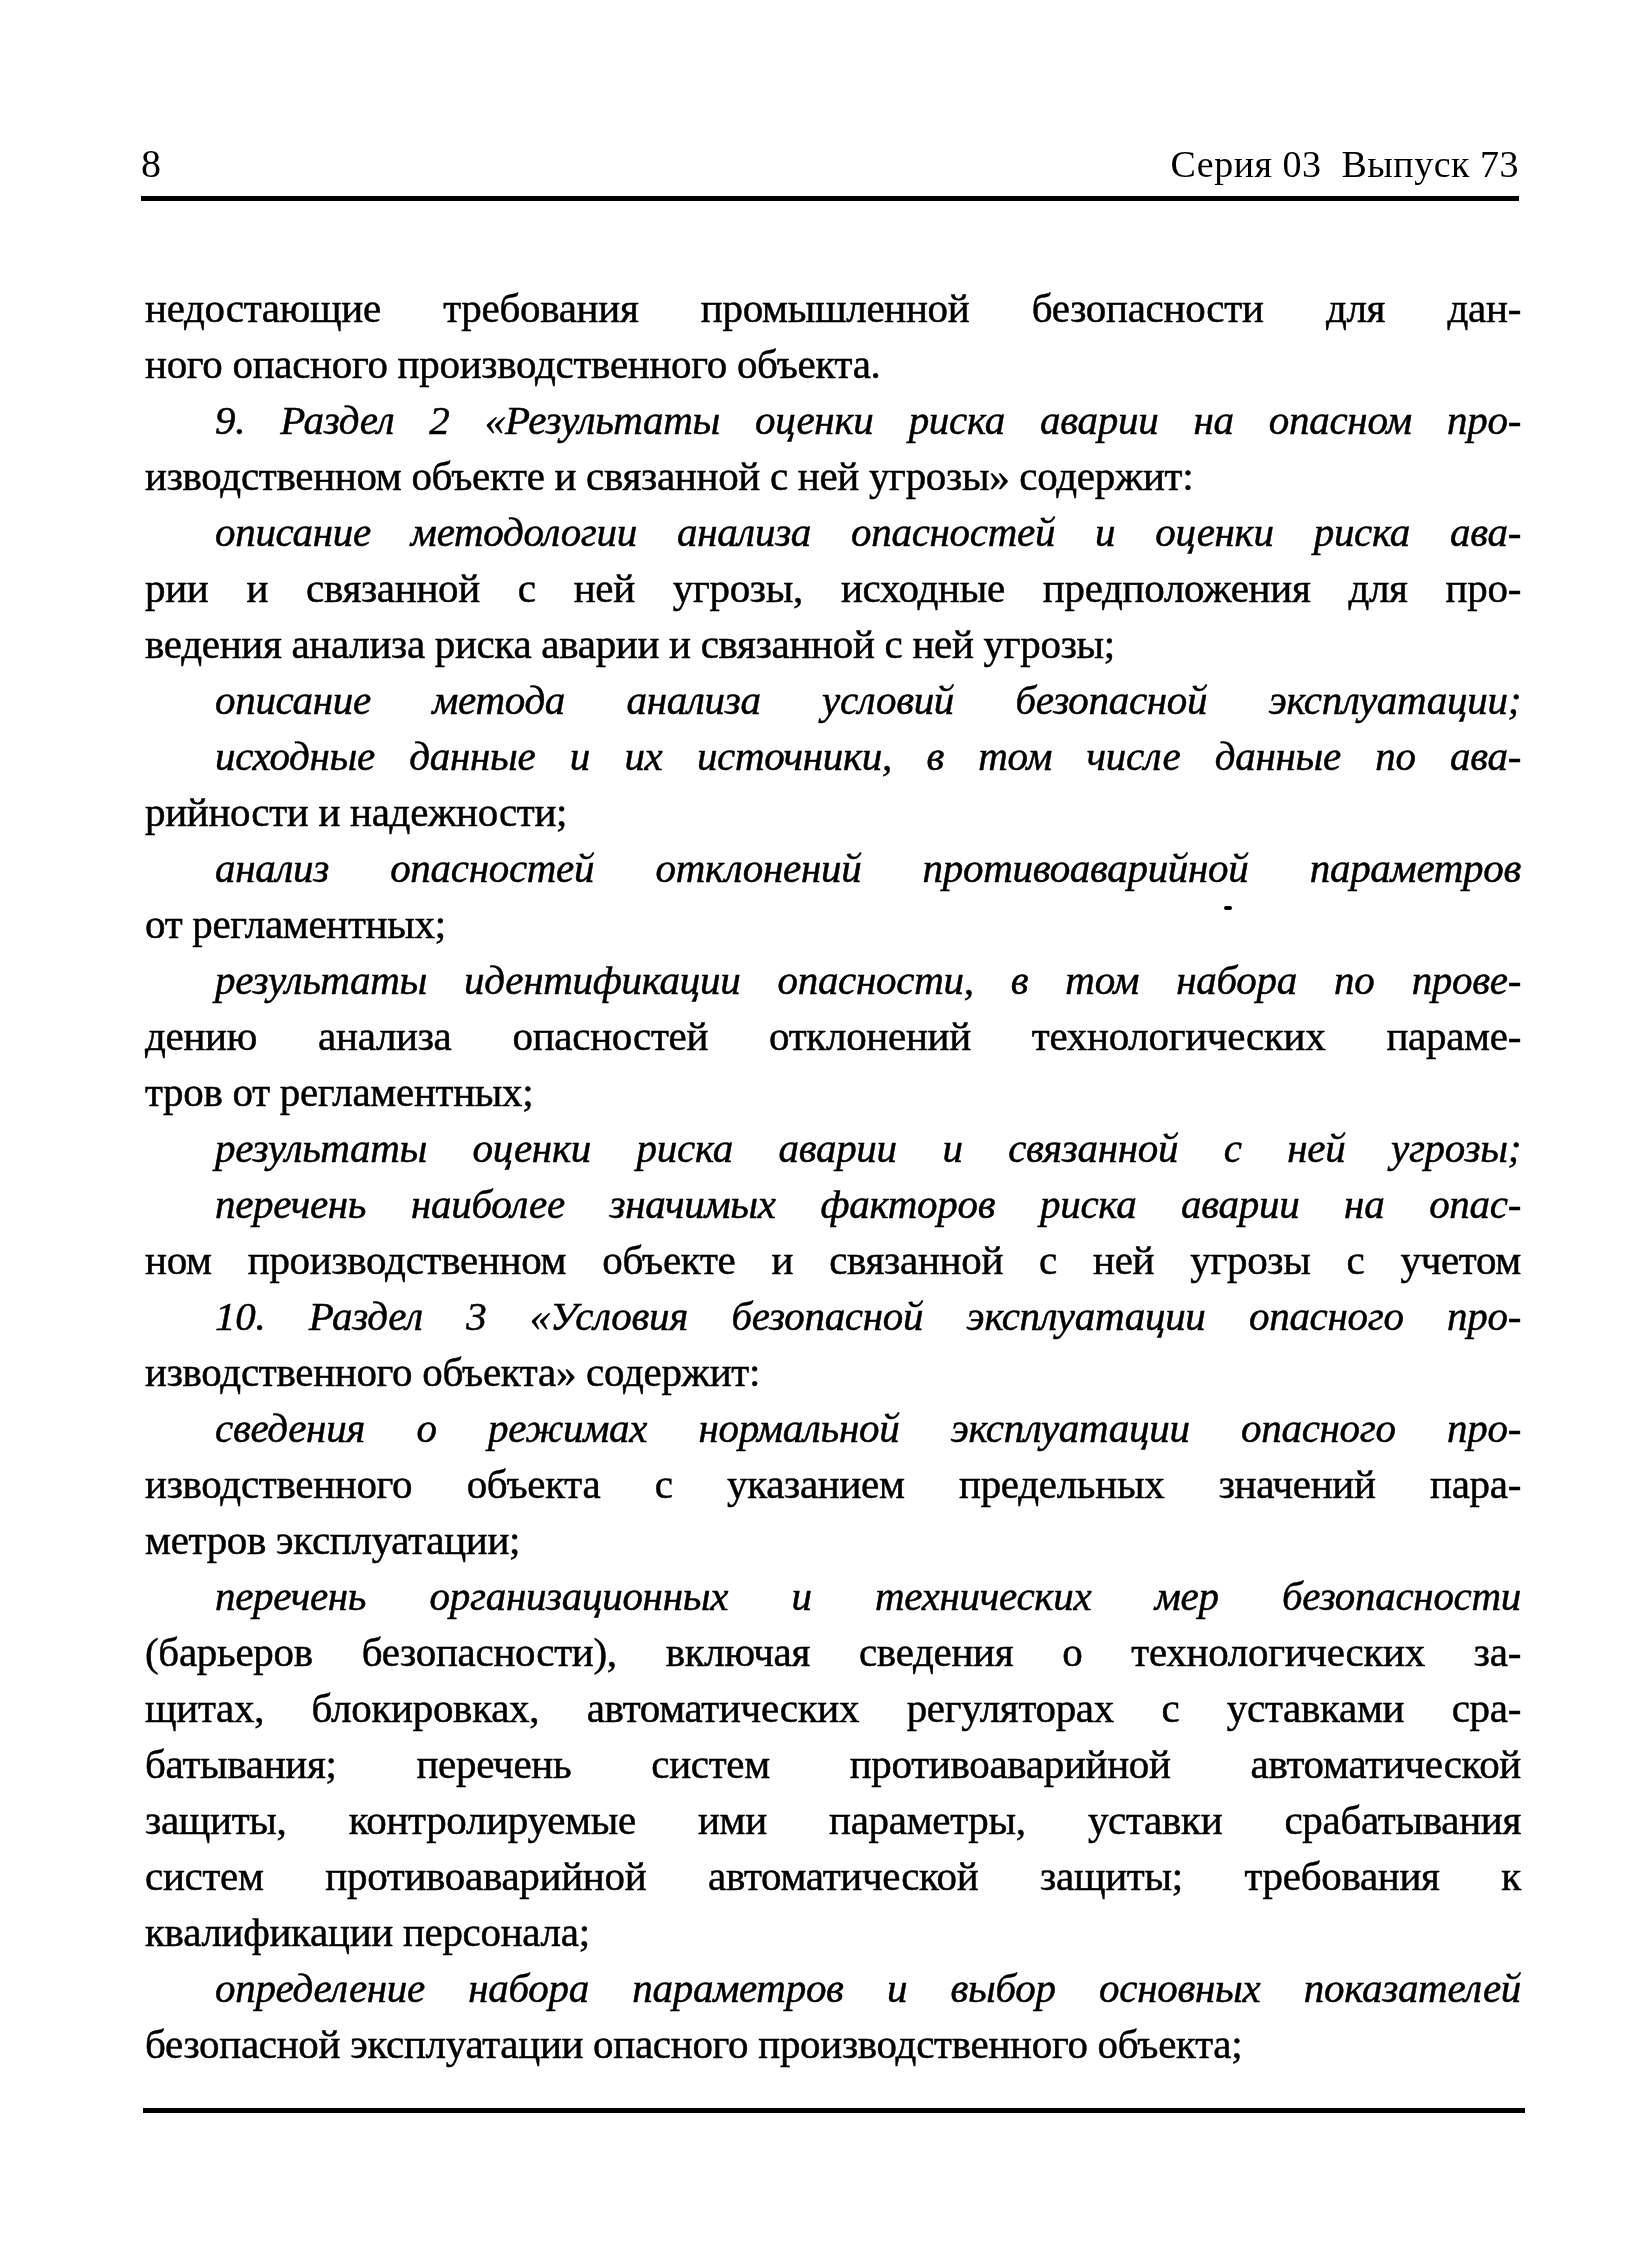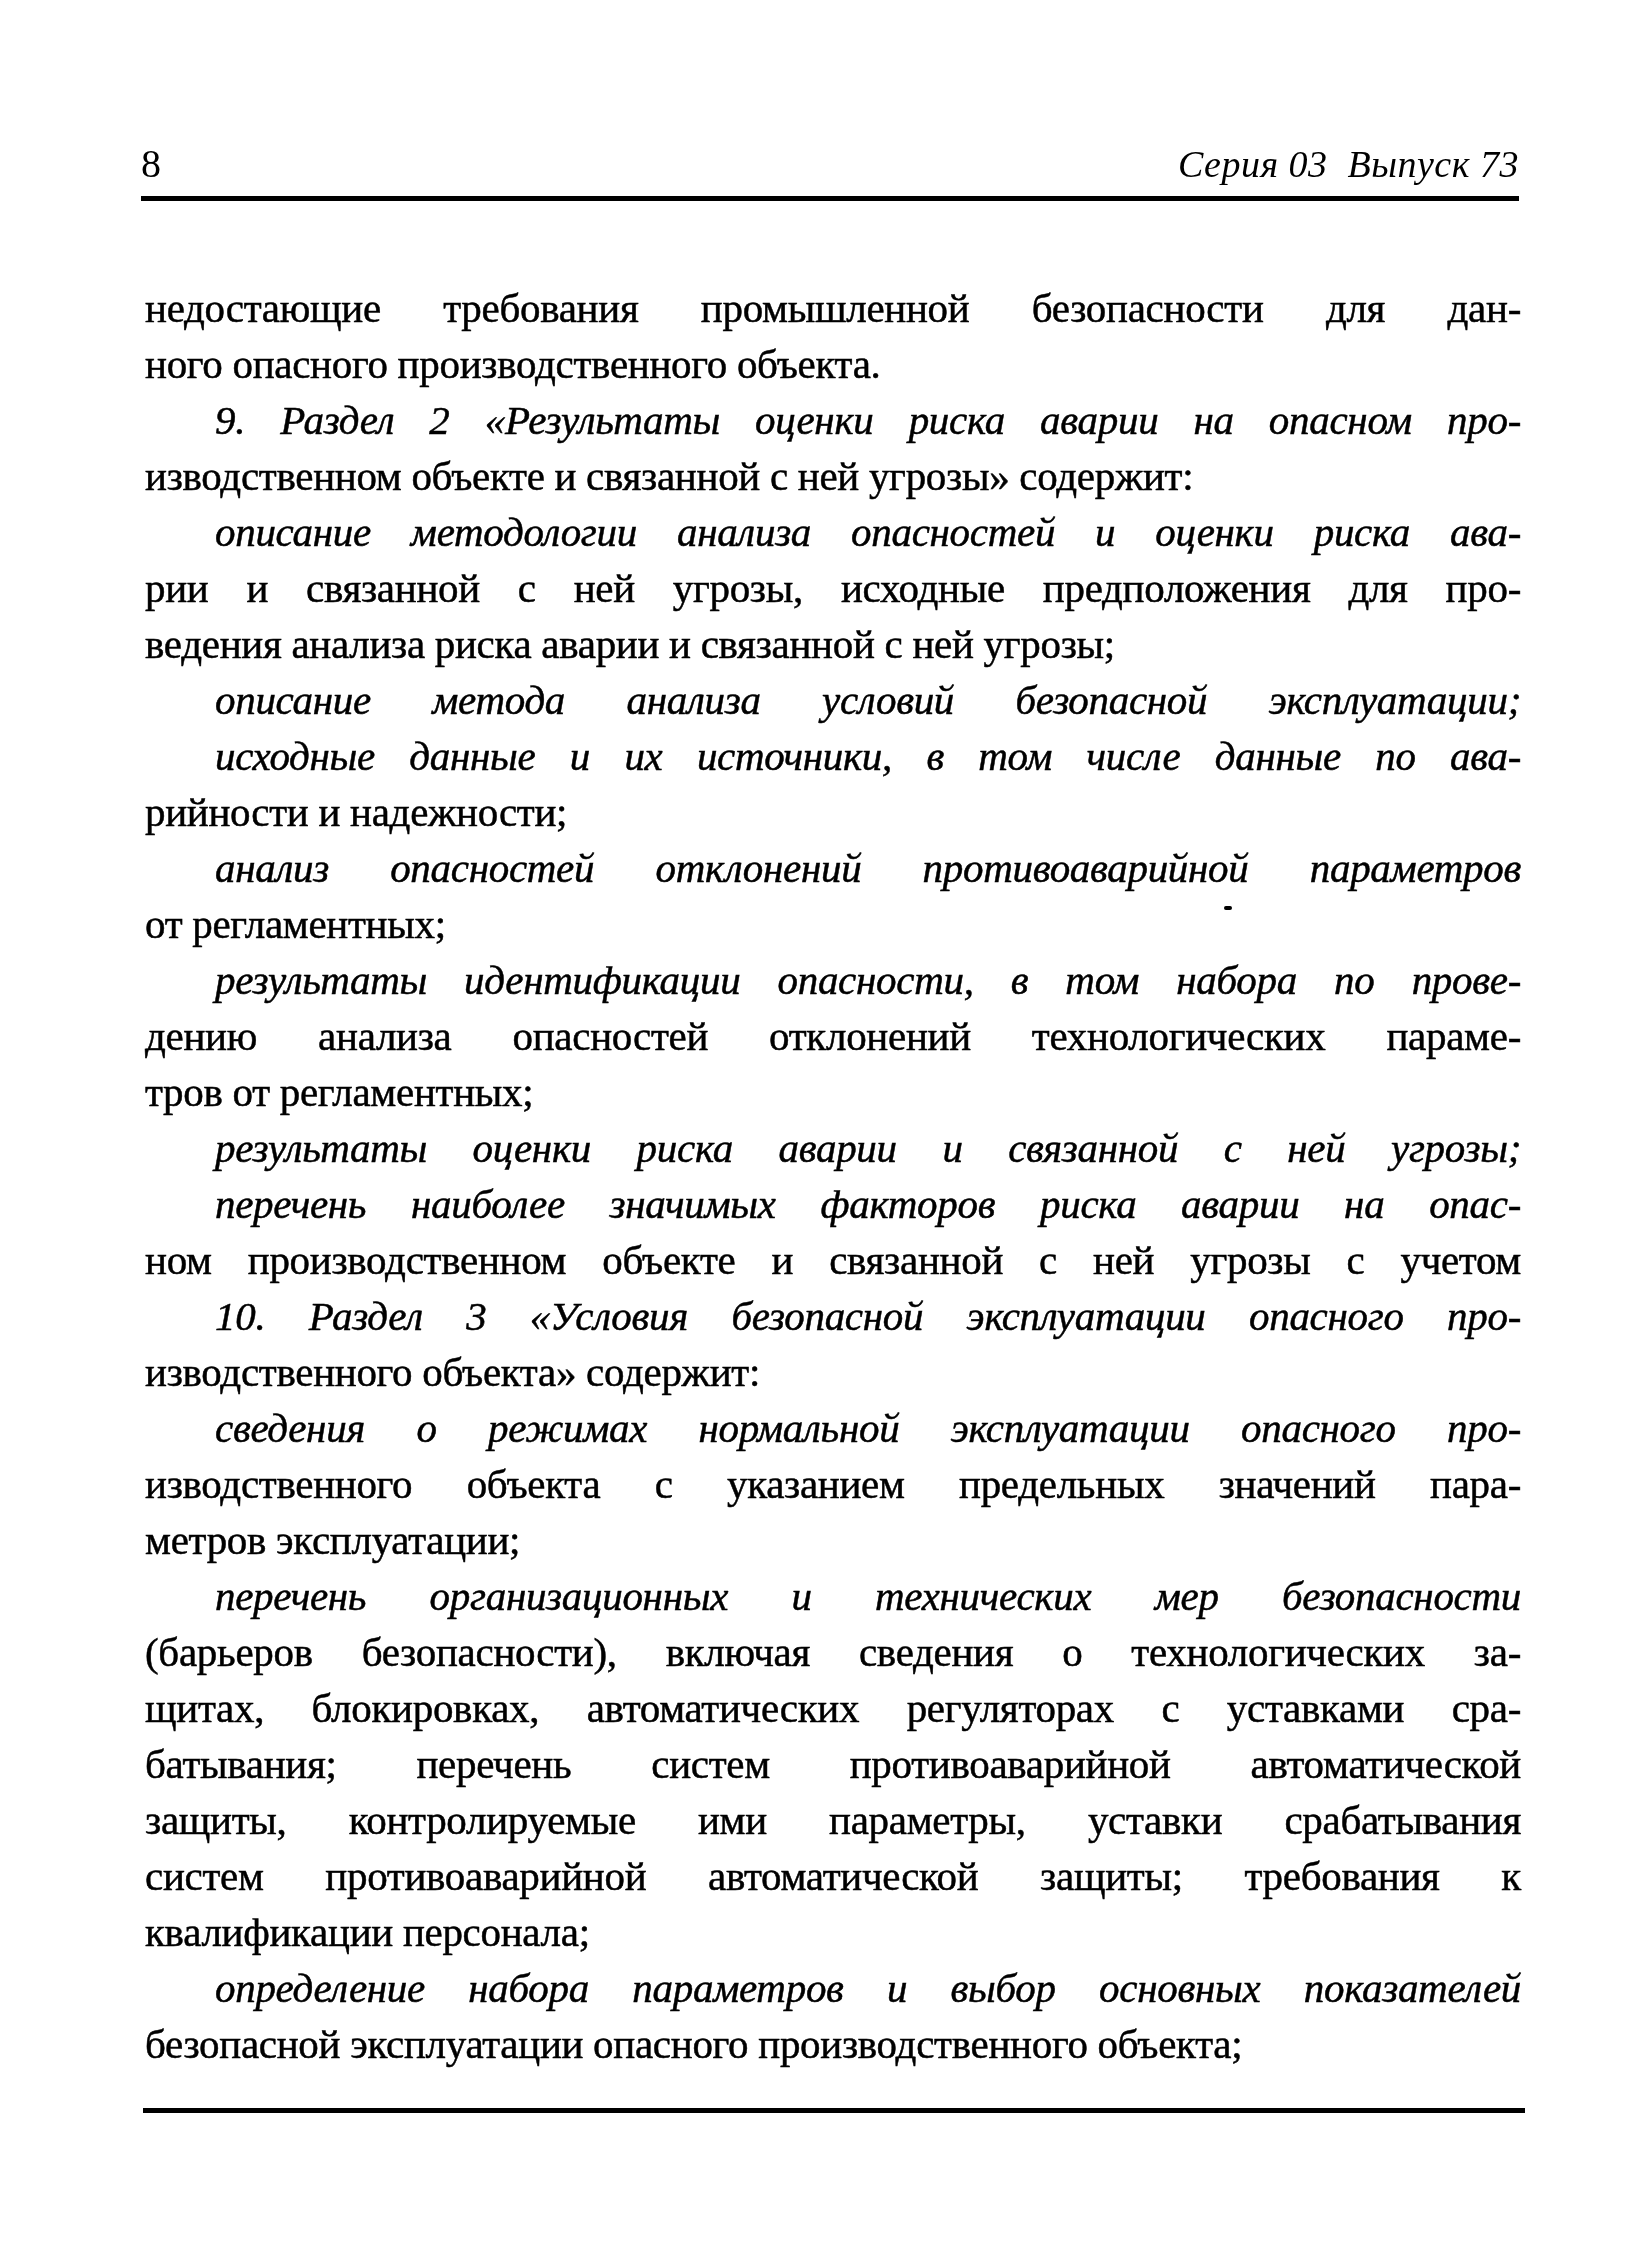--- a/index.html
+++ b/index.html
@@ -22,21 +22,20 @@
     width: 1378px;
     display: flex;
     justify-content: space-between;
     align-items: baseline;
   }
   .page-number {
     font-size: 40px;
     line-height: 46px;
   }
   .series-title {
-    font-style: italic;
     font-size: 38px;
     line-height: 46px;
     white-space: pre;
     letter-spacing: 0.5px;
   }
   .header-rule {
     position: absolute;
     left: 141px; top: 196px;
     width: 1378px; height: 4.8px;
     background: #000000;

